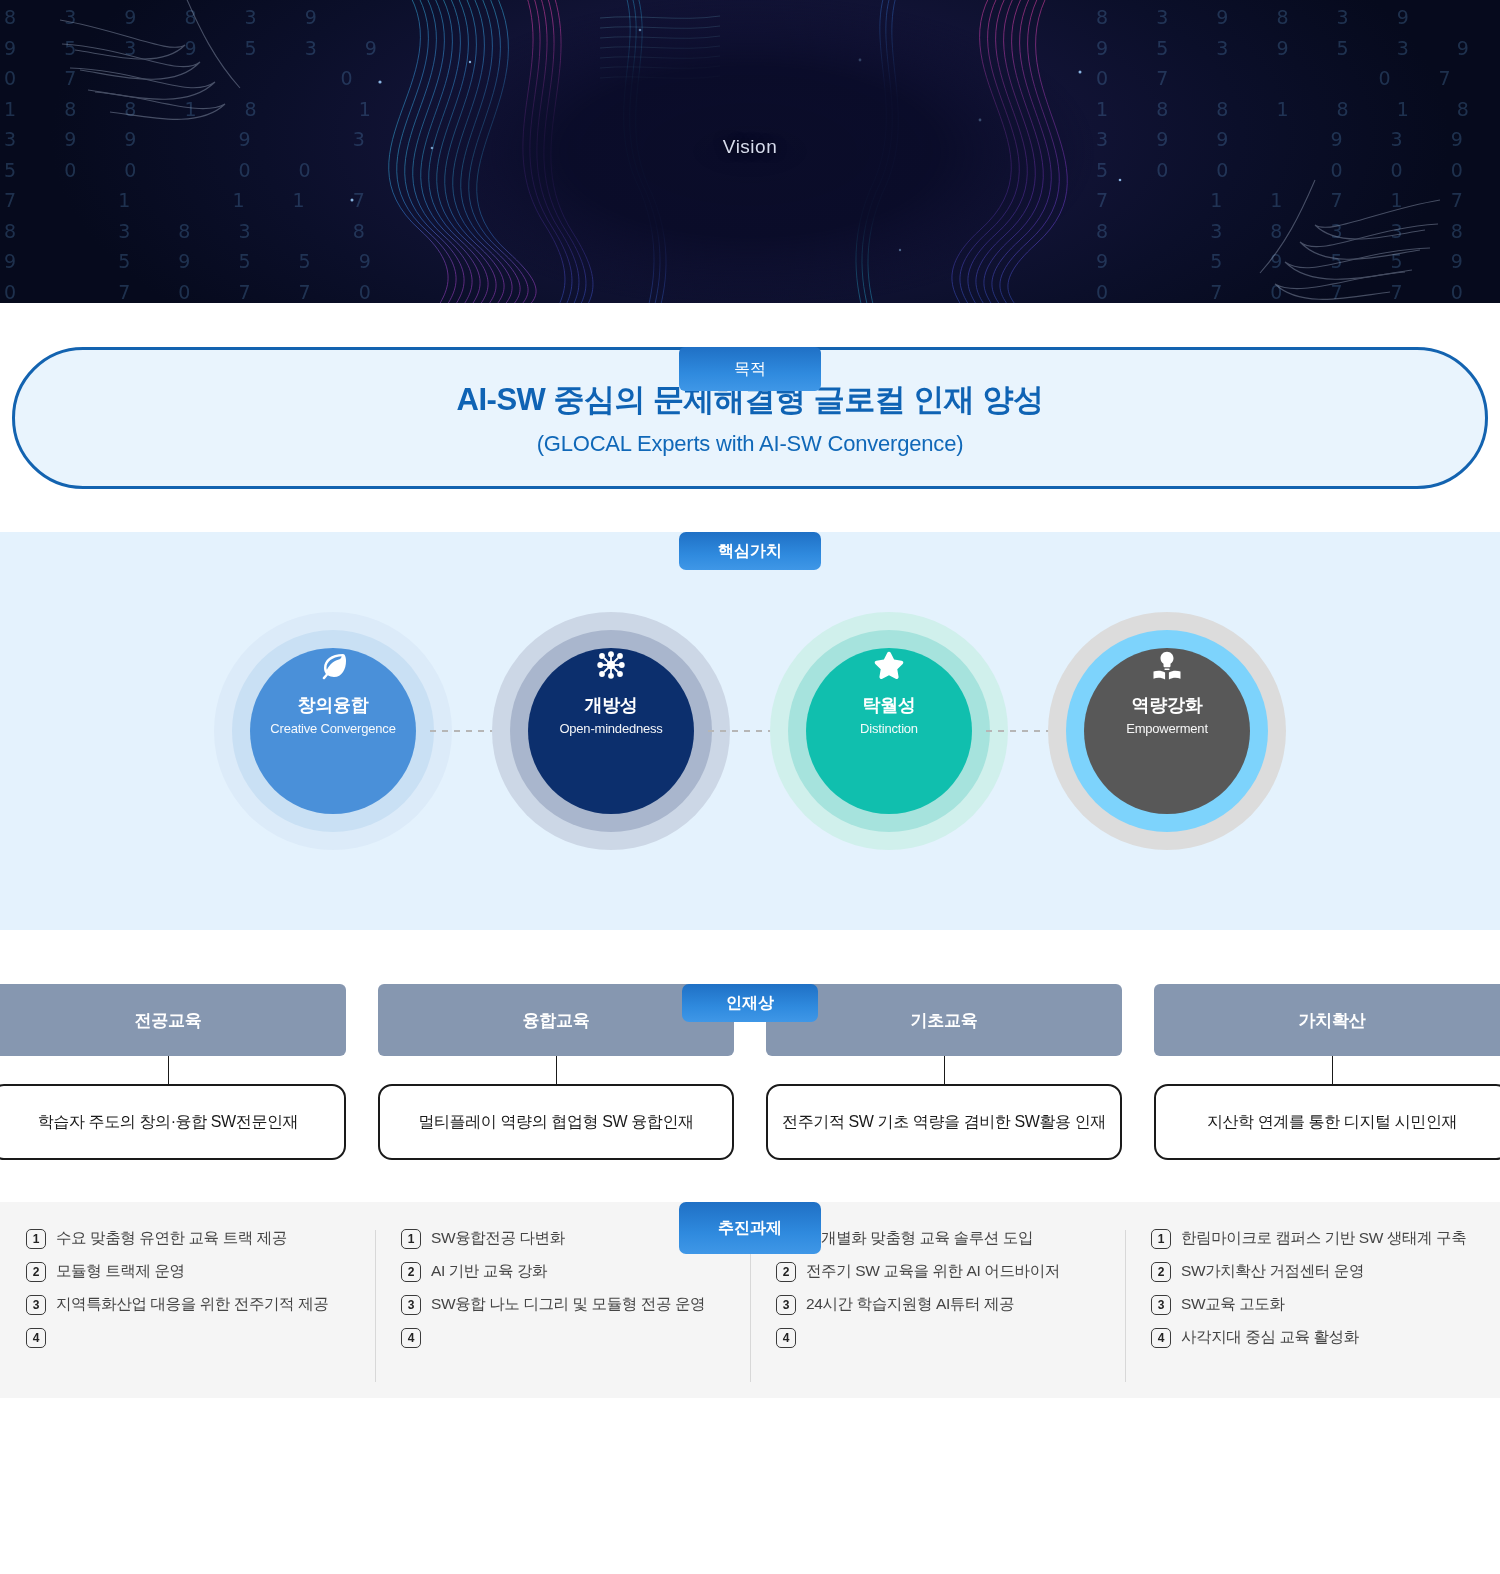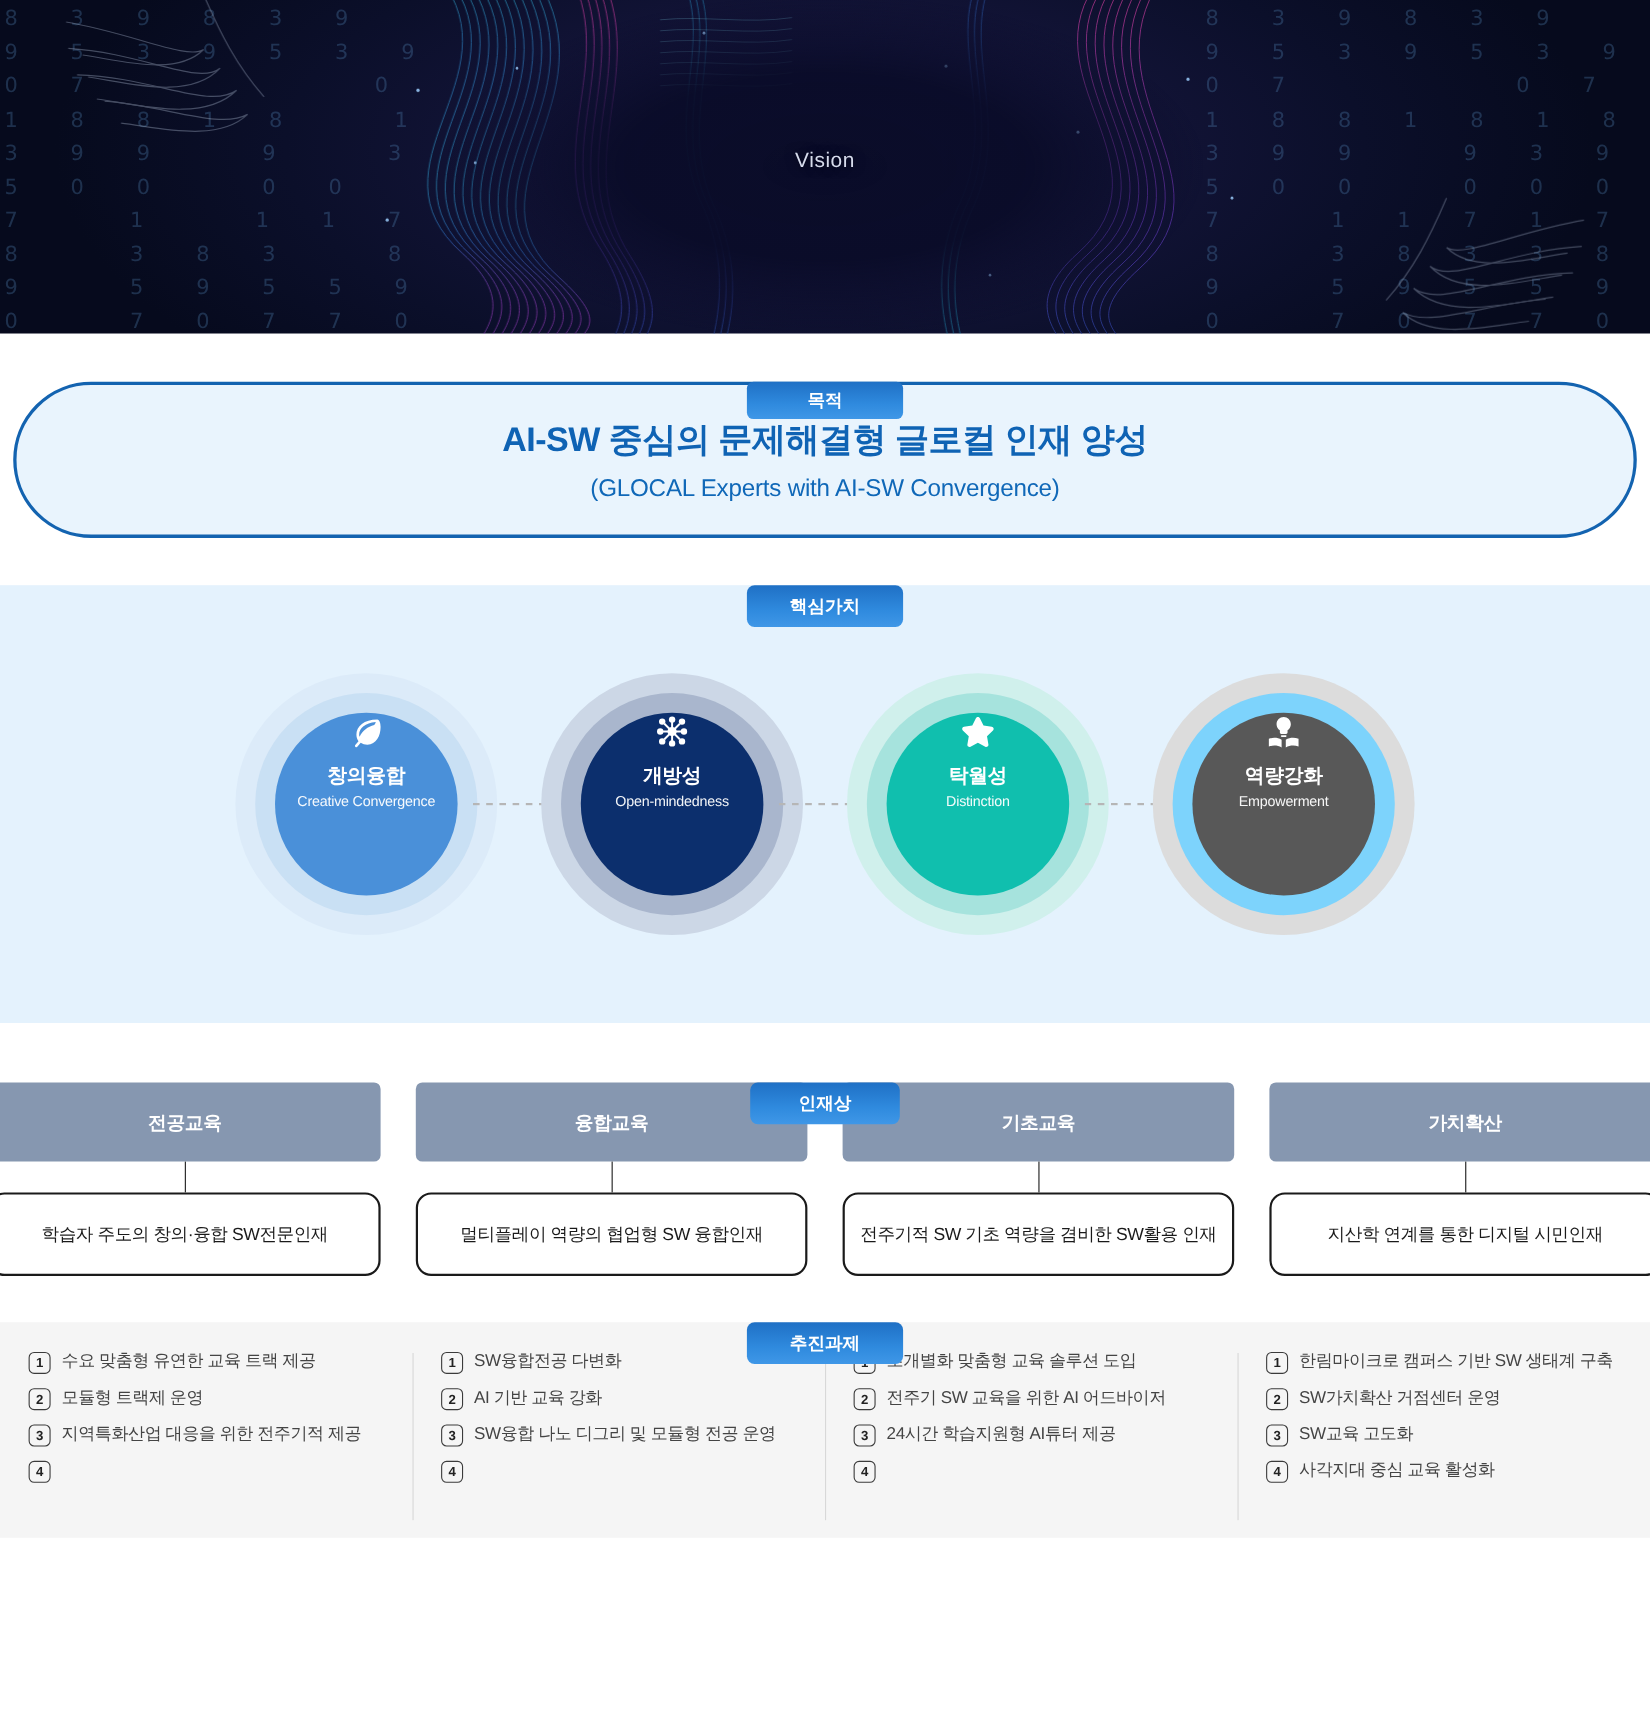--- a/index.html
+++ b/index.html
@@ -53,24 +53,24 @@
     color: #ffffff; font-size: 40px; font-weight: bold; letter-spacing: -0.5px;
     text-shadow: 0 0 18px rgba(120,160,255,.55), 0 2px 6px rgba(0,0,0,.8);
     white-space: nowrap;
   }
 
   
   .purpose-wrap { position: relative; margin-top: 44px; }
   .purpose-pill-row { position: relative; height: 0; }
   .purpose-pill {
     position: absolute; left: 50%; transform: translateX(-50%); top: 0;
-    width: 142px; height: 34px;
+    width: 142px; height: 44px;
     background: linear-gradient(180deg, #1f70c5 0%, #2f8ade 60%, #3f97e7 100%);
     border-radius: 6px;
-    color: #fff; font-size: 16px; font-weight: bold;
+    color: #fff; font-size: 16px; font-weight: normal;
     display: flex; align-items: center; justify-content: center;
     z-index: 20;
   }
   .purpose-box {
     position: relative;
     margin: 23px 12px 0 12px;
     height: 142px;
     border: 3px solid #1363b0;
     border-radius: 72px;
     background: #e9f4fd;
@@ -143,21 +143,21 @@
   .talent-body {
     width: 100%; height: 76px; border: 2px solid #1a1a1a; border-radius: 14px;
     background: #fff; display: flex; align-items: center; justify-content: center;
     color: #1a1a1a; font-size: 16px; letter-spacing: -0.4px; text-align: center; padding: 0 8px;
   }
 
   
   .tasks-wrap { position: relative; margin-top: 42px; }
   .tasks-pill {
     position: absolute; left: 50%; transform: translateX(-50%); top: 0;
-    width: 142px; height: 38px;
+    width: 142px; height: 52px;
     background: linear-gradient(180deg, #1f70c5 0%, #2f8ade 60%, #3f97e7 100%);
     border-radius: 7px; color: #fff; font-size: 16px; font-weight: bold;
     display: flex; align-items: center; justify-content: center; z-index: 20;
   }
   .tasks-panel {
     margin-top: 19px; background: #f5f5f5; height: 196px;
     display: flex; padding: 26px 0 0 0;
   }
   .task-col {
     flex: 1; padding: 0 26px 0 26px; position: relative;

